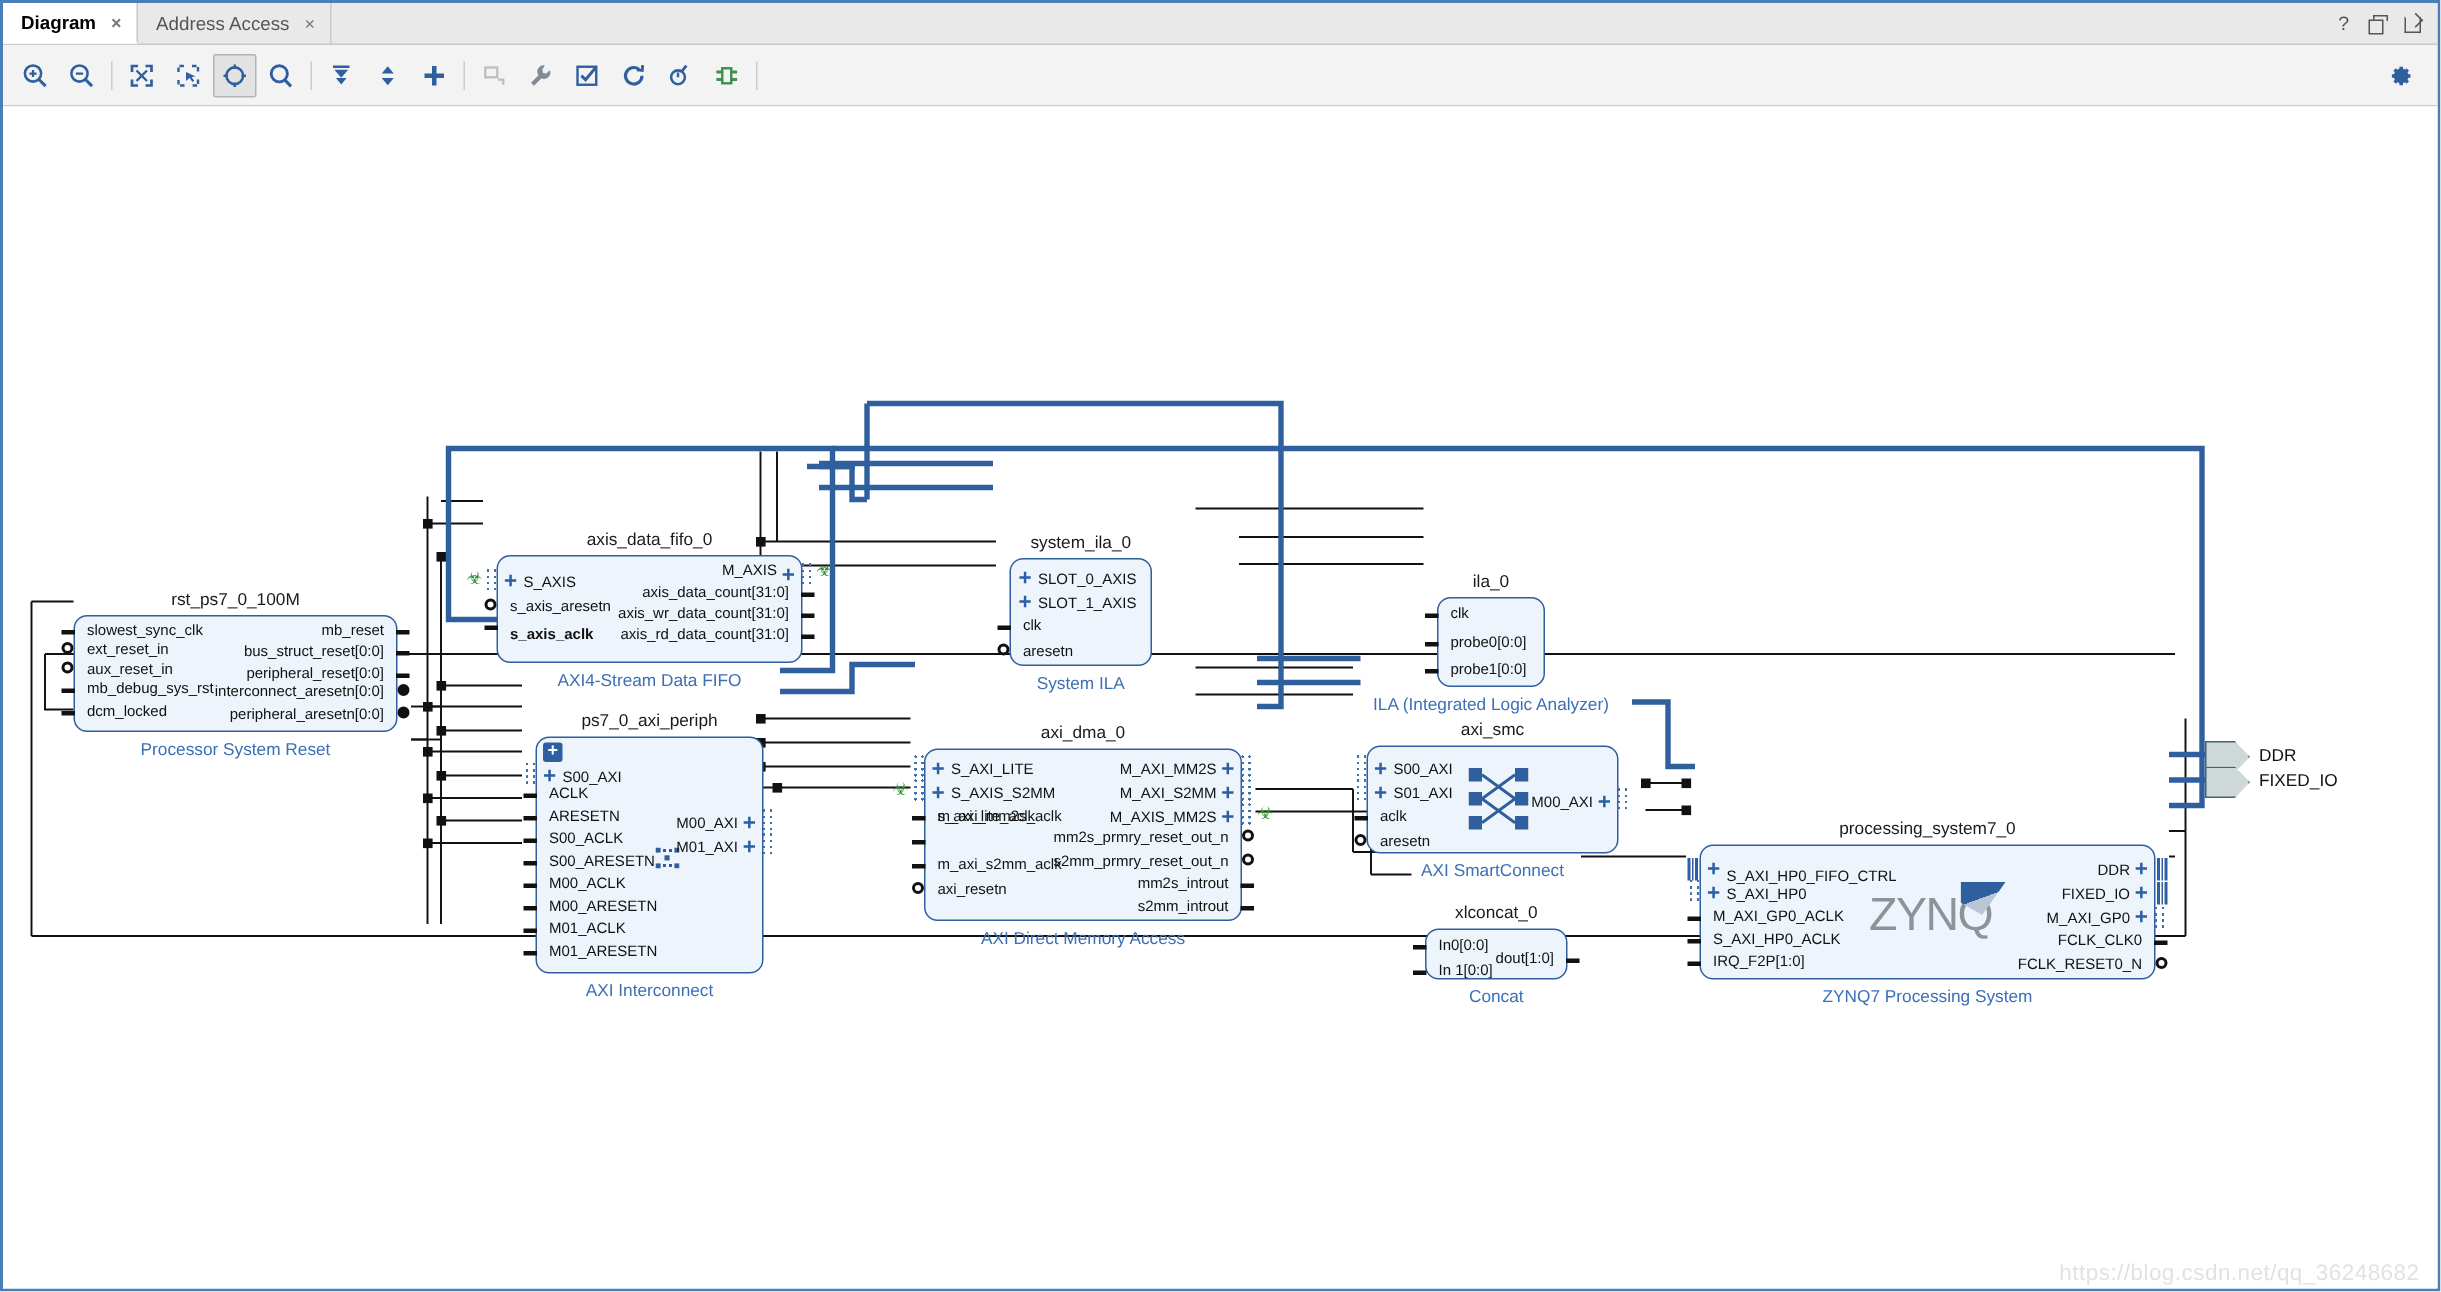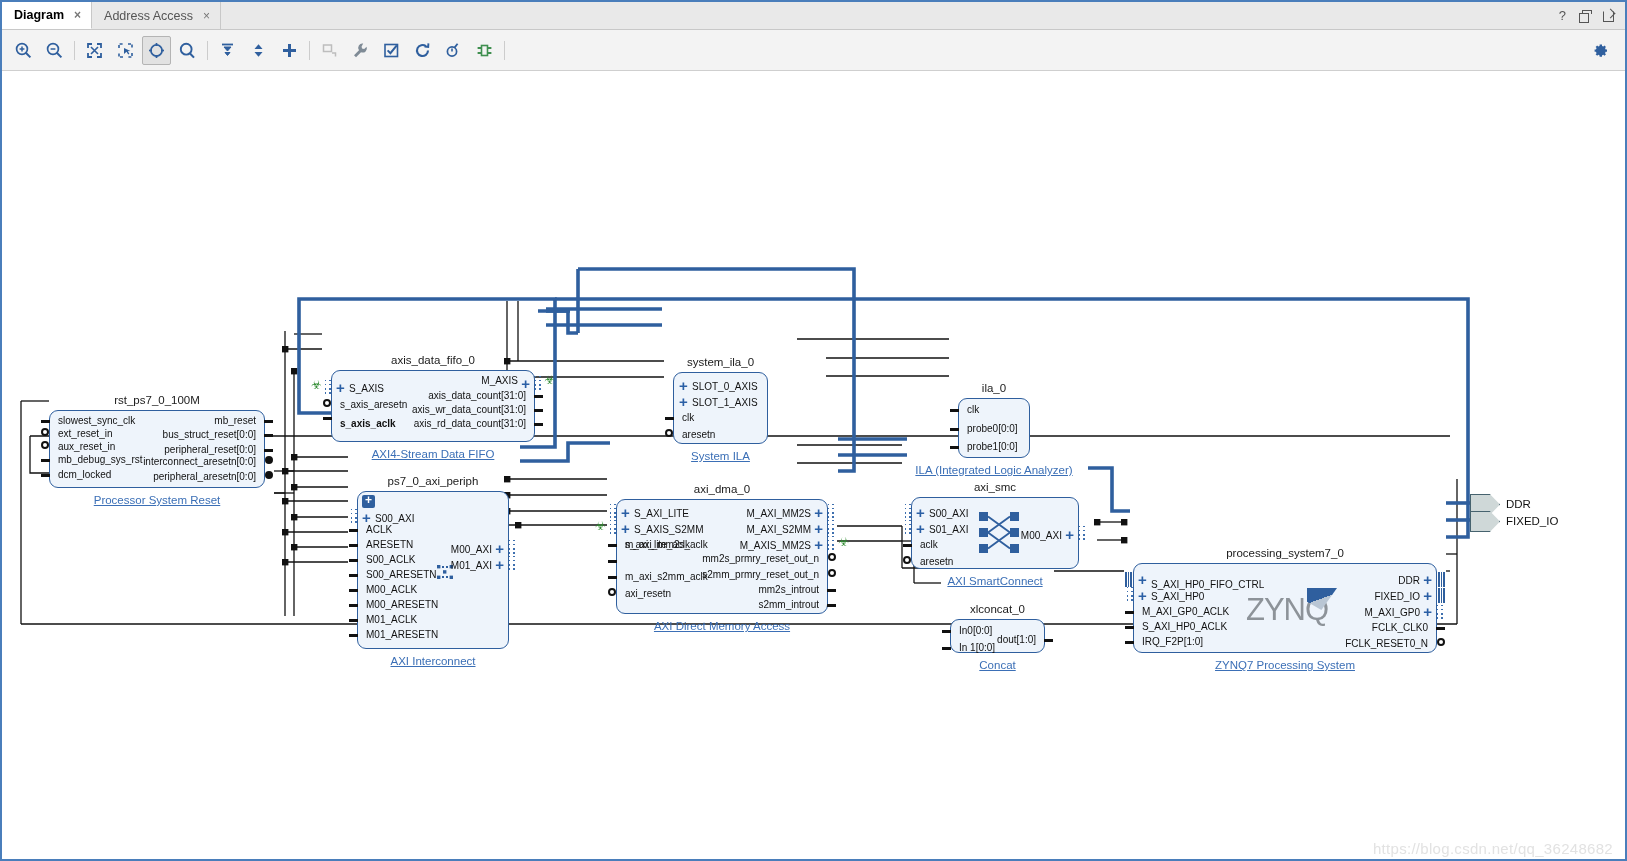--- a/index.html
+++ b/index.html
@@ -96,21 +96,21 @@
     padding-left: 47px;
   }
   .blk-title {
     position: absolute; text-align: center;
     font-size: 11.5px; color: #1a1a1a; white-space: nowrap;
     left: 50%; transform: translateX(-50%); top: -17px;
   }
   .blk-caption {
     position: absolute; text-align: left;
     font-size: 11.5px; color: #3b6fb6; white-space: nowrap;
-    left: 50%; transform: translateX(-50%); bottom: -19px; text-decoration: underline;
+    left: 50%; transform: translateX(-50%); bottom: -19px;
   }
   .pin {
     position: absolute; font-size: 10px; color: #111; white-space: nowrap;
     line-height: 10px;
   }
   .pin.l { left: 8px; }
   .pin.r { right: 8px; text-align: right; }
 
   
   .stub {

